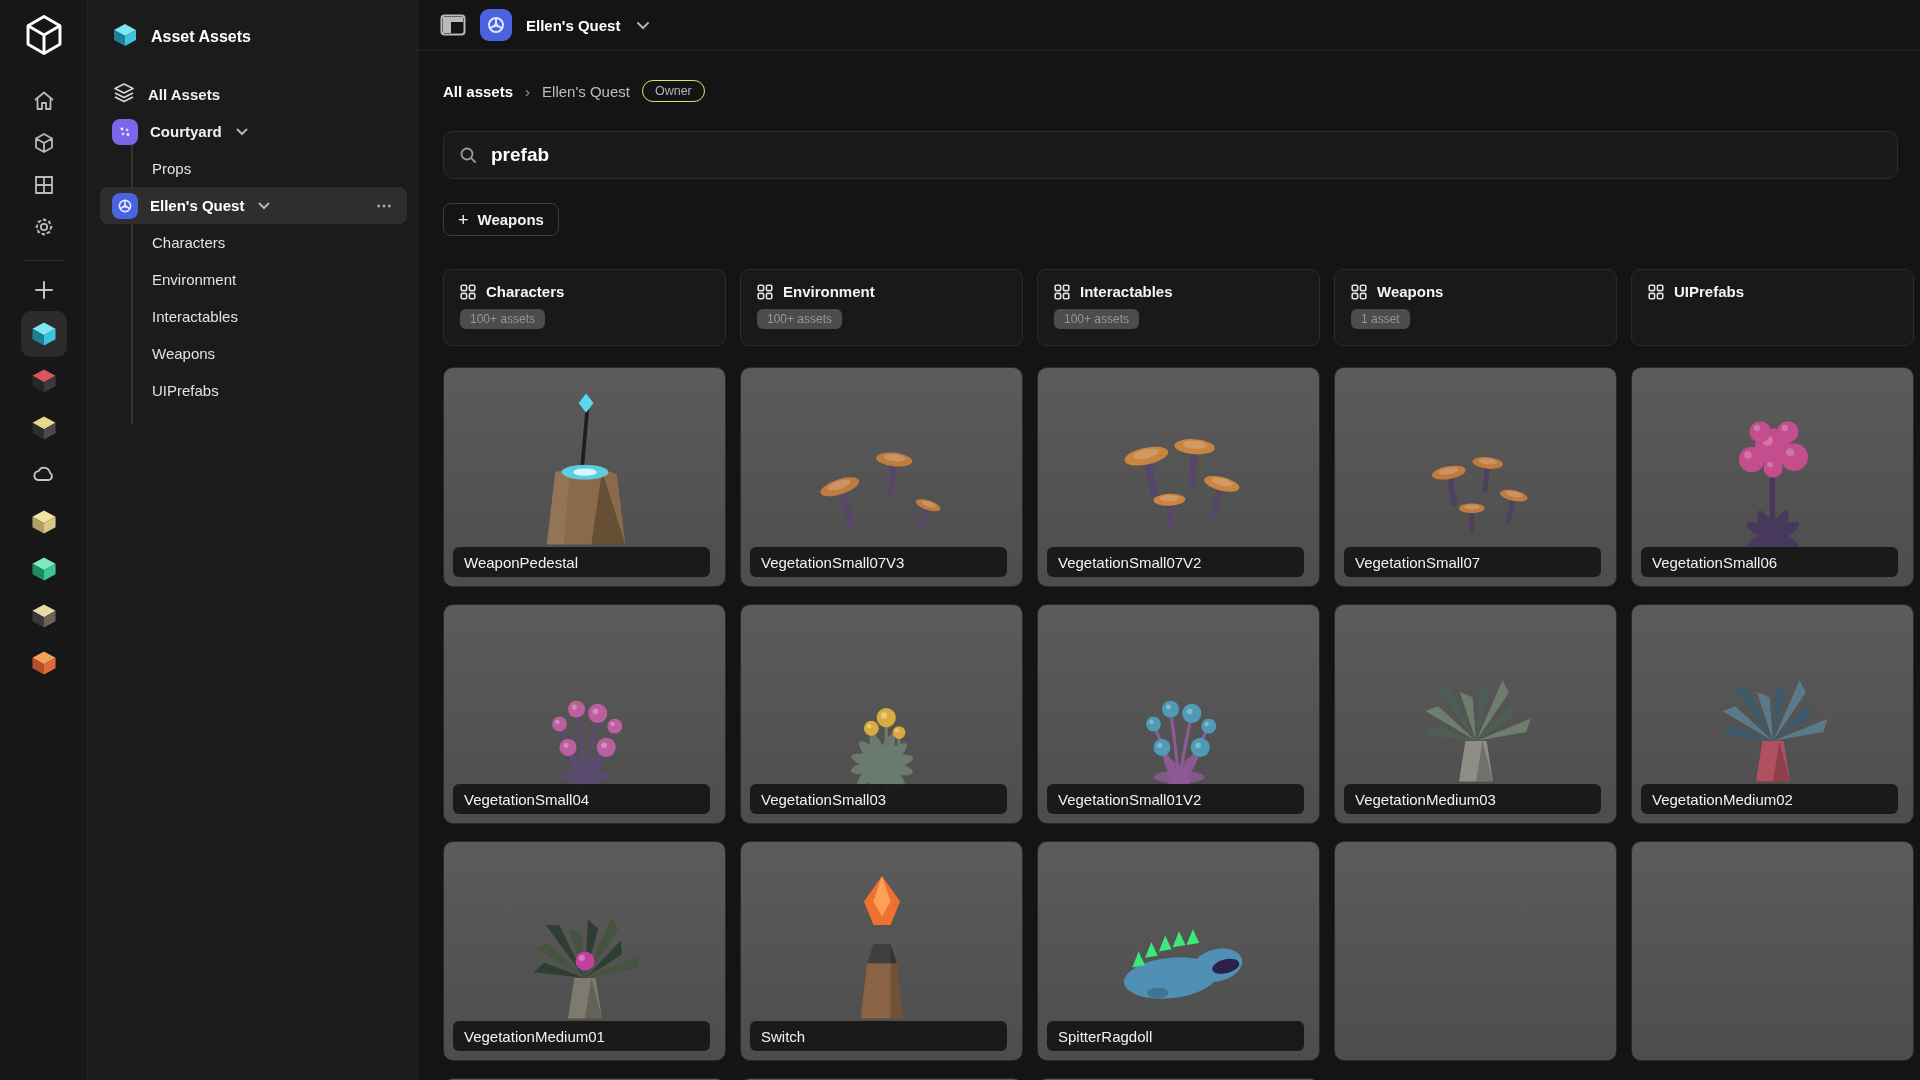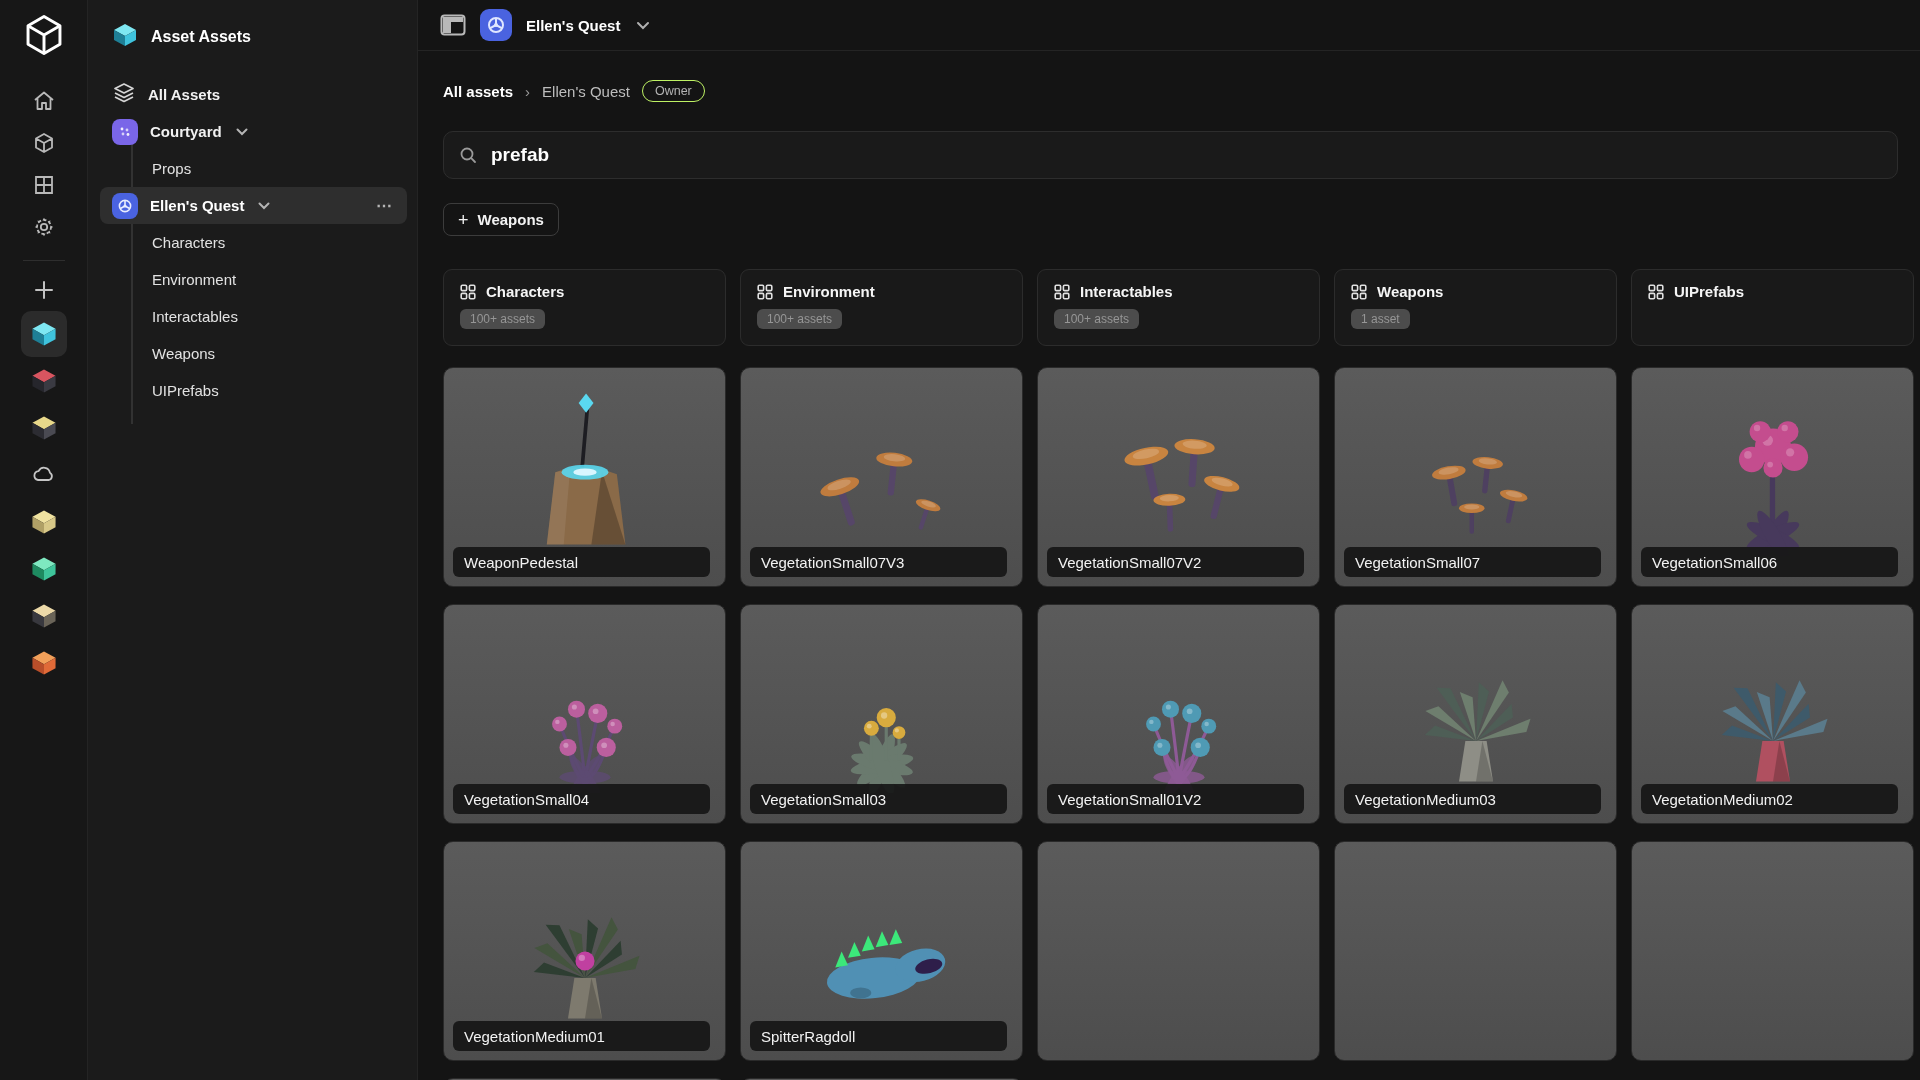--- a/index.html
+++ b/index.html
@@ -567,20 +567,30 @@
             <polygon points="0,0 -7,-62 4,-55" fill="#44543e" transform="translate(80,112) rotate(30)"></polygon>
             <polygon points="0,0 -7,-48 4,-41" fill="#2e3e32" transform="translate(80,112) rotate(52)"></polygon>
             <polygon points="0,0 -7,-55 4,-48" fill="#44543e" transform="translate(80,112) rotate(75)"></polygon>
             <circle cx="80" cy="96" r="9" fill="#c040a0"></circle>
             <circle cx="77" cy="93" r="3" fill="#ffffff" opacity=".3"></circle>
           </svg>
           <div class="label">VegetationMedium01</div>
         </div>
         <div class="asset">
           <svg class="thumb" width="170" height="172" viewBox="0 0 160 160">
+            <polygon points="60,150 66,98 94,98 100,150" fill="#8a6444"></polygon>
+            <polygon points="66,98 72,80 88,80 94,98" fill="rgba(0,0,0,.25)"></polygon>
+            <polygon points="88,80 94,98 100,150 88,150" fill="rgba(0,0,0,.18)"></polygon>
+            <polygon points="80,16 97,40 88,62 72,62 63,40" fill="#f07030"></polygon>
+            <polygon points="80,16 88,40 80,54 72,40" fill="#ffa058"></polygon>
+          </svg>
+          <div class="label">Switch</div>
+        </div>
+        <div class="asset">
+          <svg class="thumb" width="170" height="172" viewBox="0 0 160 160">
             <ellipse cx="72" cy="112" rx="44" ry="19" fill="#5090b4" transform="rotate(-6 72 112)"></ellipse>
             <ellipse cx="116" cy="100" rx="24" ry="15" fill="#5090b4" transform="rotate(-14 116 100)"></ellipse>
             <ellipse cx="124" cy="101" rx="13" ry="6.5" fill="#2e1e4a" transform="rotate(-14 124 101)"></ellipse>
             <ellipse cx="60" cy="126" rx="10" ry="5" fill="rgba(0,0,0,.2)"></ellipse>
             <polygon points="36,102 42,87 48,100" fill="#3ce87a"></polygon>
             <polygon points="48,93 54,78 60,91" fill="#3ce87a"></polygon>
             <polygon points="61,87 67,72 73,85" fill="#3ce87a"></polygon>
             <polygon points="74,83 80,68 86,81" fill="#3ce87a"></polygon>
             <polygon points="87,81 93,66 99,79" fill="#3ce87a"></polygon>
           </svg>

